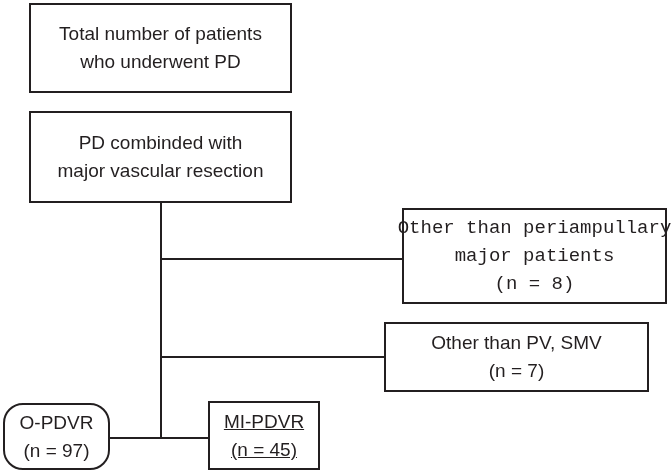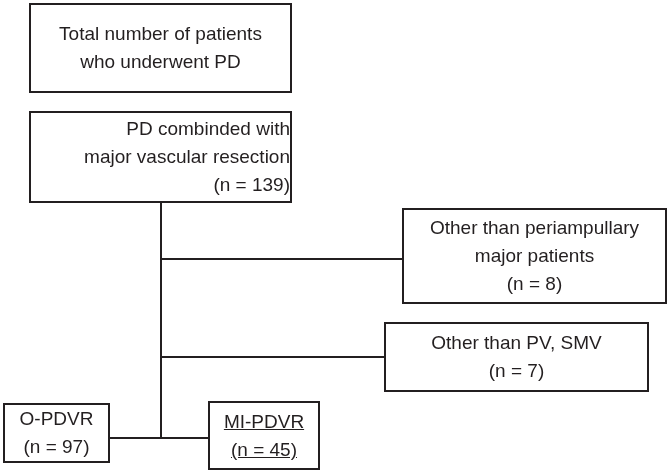--- a/index.html
+++ b/index.html
@@ -33,24 +33,24 @@
     font-size: 19px;
     line-height: 28px;
     white-space: nowrap;
   }
   .conn {
     position: absolute;
     background: var(--line);
   }
   
   .box-total        { left: 29px;  top: 3px;   width: 263px; height: 90px; }
-  .box-pd-vascular  { left: 29px;  top: 111px; width: 263px; height: 92px; align-items: flex-end; }
-  .box-periampullary{ left: 402px; top: 208px; width: 265px; height: 96px; }
+  .box-pd-vascular  { left: 29px;  top: 111px; width: 263px; height: 92px; }
+  .box-periampullary{ left: 402px; top: 208px; width: 265px; height: 96px; font-family: Liberation Mono, monospace; }
   .box-pv-smv       { left: 384px; top: 322px; width: 265px; height: 70px; }
-  .box-o-pdvr       { left: 3px;   top: 403px; width: 107px; height: 60px; }
+  .box-o-pdvr       { left: 3px;   top: 403px; width: 107px; height: 67px; border-radius: 20px; }
   .box-mi-pdvr      { left: 208px; top: 401px; width: 112px; height: 69px; text-decoration: underline; }
   
   .conn-trunk       { left: 160px; top: 203px; width: 2px;   height: 236px; }
   .conn-branch-1    { left: 161px; top: 258px; width: 241px; height: 2px; }
   .conn-branch-2    { left: 161px; top: 356px; width: 241px; height: 2px; }
   .conn-bottom      { left: 110px; top: 437px; width: 98px;  height: 2px; }
 </style>
 </head>
 <body>
 
@@ -62,21 +62,20 @@
   <div class="conn conn-bottom"></div>
 
   <div class="fbox box-total">
     <div>Total number of patients</div>
     <div>who underwent PD</div>
   </div>
 
   <div class="fbox box-pd-vascular">
     <div>PD combinded with</div>
     <div>major vascular resection</div>
-    <div>(n = 139)</div>
   </div>
 
   <div class="fbox box-periampullary">
     <div>Other than periampullary</div>
     <div>major patients</div>
     <div>(n = 8)</div>
   </div>
 
   <div class="fbox box-pv-smv">
     <div>Other than PV, SMV</div>

